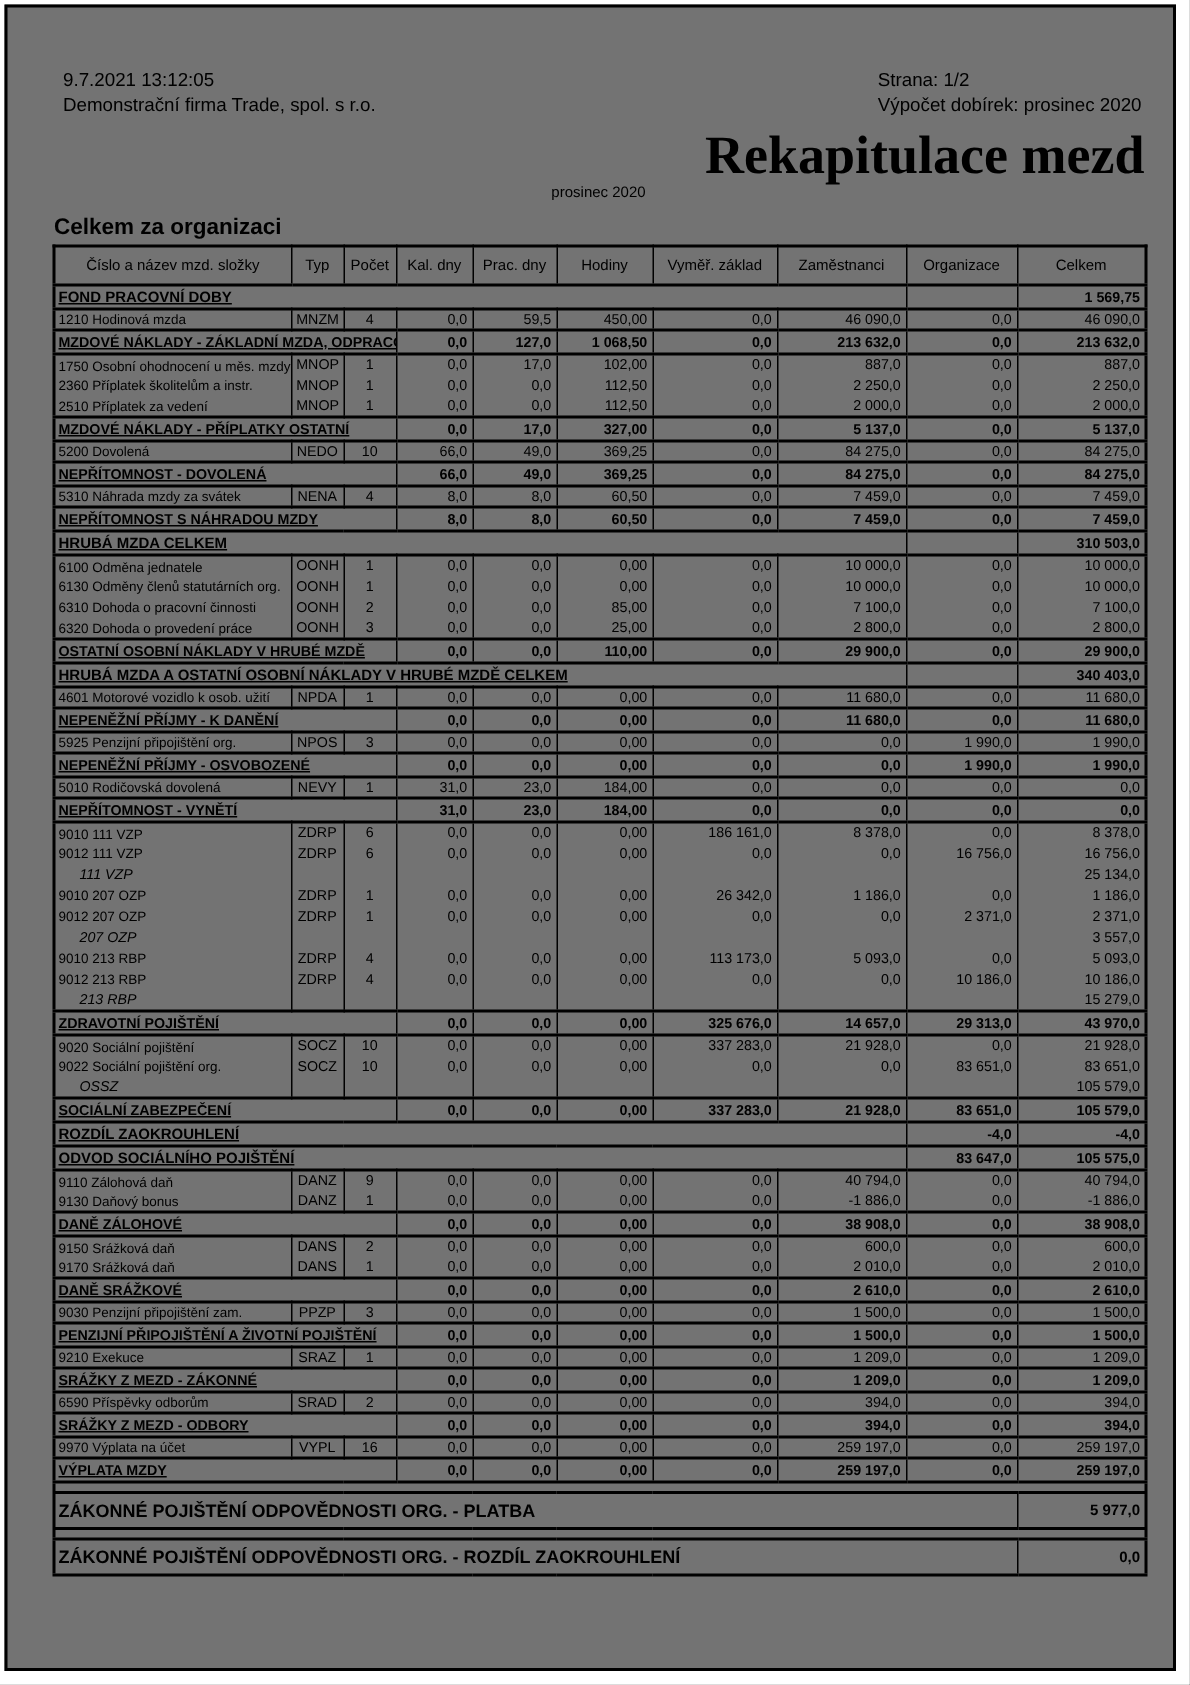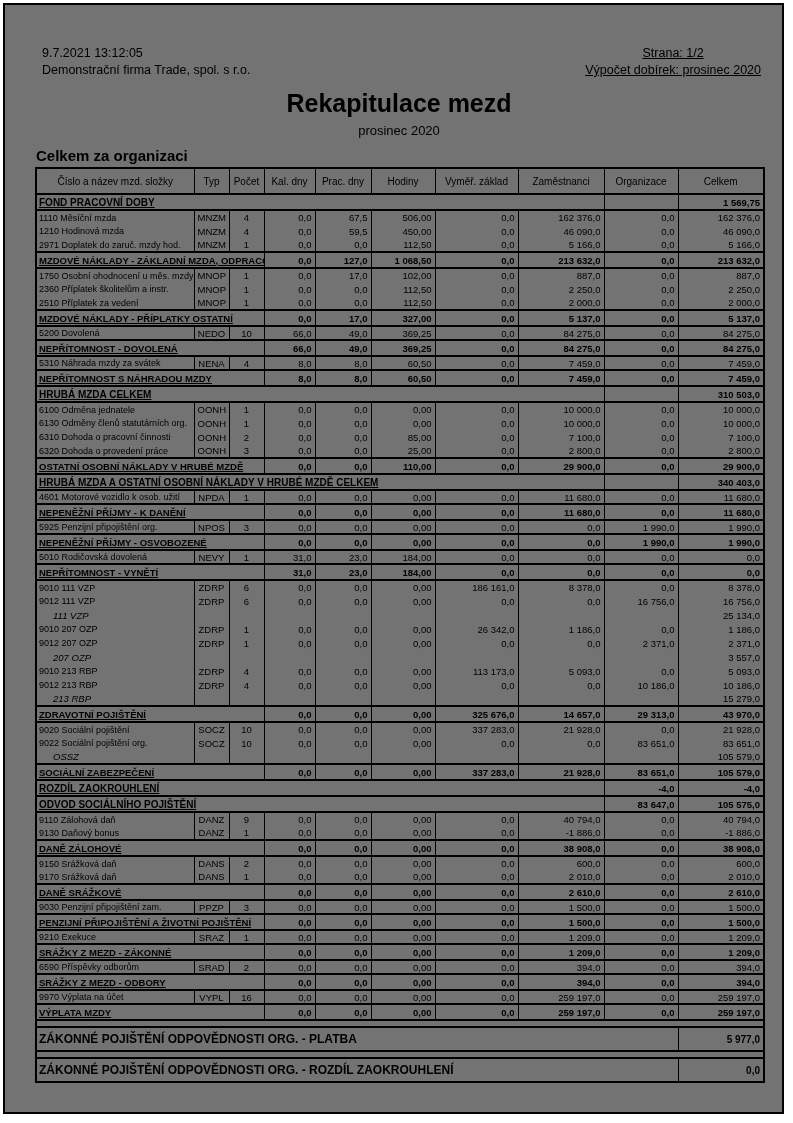--- a/index.html
+++ b/index.html
@@ -1,23 +1,23 @@
 <!DOCTYPE html>
 <html><head>
 <meta charset="utf-8">
 <style>
   html,body{margin:0;padding:0;background:#fff;}
   body{width:793px;height:1123px;position:relative;font-family:"Liberation Sans","DejaVu Sans",sans-serif;color:#000;}
   .page{position:absolute;left:3px;top:3px;width:781px;height:1111px;border:2px solid #000;background:#737373;box-sizing:border-box;}
   .content{position:absolute;left:30px;top:0;width:728px;}
   .meta-row{margin-top:40px;display:flex;justify-content:space-between;font-size:12.5px;line-height:17px;}
   .meta-left{padding-left:7px;}
-  .meta-right{text-align:center;padding-right:2px;text-decoration:underline;}
-  .title{text-align:center;font-size:25px;font-weight:bold;margin-top:9px;line-height:30px;}
-  .subtitle{text-align:center;font-size:13px;margin-top:5px;}
+  .meta-right{text-align:left;padding-right:2px;}
+  .title{text-align:right;font-size:36px;font-weight:bold;margin-top:9px;line-height:30px;font-family:Liberation Serif, serif;}
+  .subtitle{text-align:center;font-size:10px;margin-top:5px;}
   .section-heading{font-weight:bold;font-size:15px;margin-top:9px;margin-bottom:3px;padding-left:1px;}
   table.rekap{border-collapse:collapse;table-layout:fixed;width:728px;border:2px solid #000;}
   table.rekap td, table.rekap th{box-sizing:border-box;overflow:hidden;white-space:nowrap;padding:0 3px;vertical-align:middle;}
   
   col.c-name{width:158px;} col.c-typ{width:35px;} col.c-pocet{width:35px;}
   col.c-kal{width:51px;} col.c-prac{width:56px;} col.c-hod{width:64px;}
   col.c-vym{width:83px;} col.c-zam{width:86px;} col.c-org{width:74px;} col.c-cel{width:86px;}
   
   tr.hdr th{font-size:10px;font-weight:normal;text-align:center;height:26px;border-bottom:2px solid #000;border-left:1px solid #000;}
   tr.hdr th:first-child{border-left:none;}
@@ -86,54 +86,30 @@
             <th>Celkem</th>
           </tr>
       </thead>
       <tbody id="table-body">
           <tr class="section">
             <td class="label" colspan="8">FOND PRACOVNÍ DOBY</td>
             <td class="num"></td>
             <td class="num">1 569,75</td>
           </tr>
           <tr class="data">
-            <td class="name">1110 Měsíční mzda</td>
-            <td class="ctr">MNZM</td>
-            <td class="ctr">4</td>
-            <td class="num">0,0</td>
-            <td class="num">67,5</td>
-            <td class="num">506,00</td>
-            <td class="num">0,0</td>
-            <td class="num">162 376,0</td>
-            <td class="num">0,0</td>
-            <td class="num">162 376,0</td>
-          </tr>
-          <tr class="data">
             <td class="name">1210 Hodinová mzda</td>
             <td class="ctr">MNZM</td>
             <td class="ctr">4</td>
             <td class="num">0,0</td>
             <td class="num">59,5</td>
             <td class="num">450,00</td>
             <td class="num">0,0</td>
             <td class="num">46 090,0</td>
             <td class="num">0,0</td>
             <td class="num">46 090,0</td>
-          </tr>
-          <tr class="data">
-            <td class="name">2971 Doplatek do zaruč. mzdy hod.</td>
-            <td class="ctr">MNZM</td>
-            <td class="ctr">1</td>
-            <td class="num">0,0</td>
-            <td class="num">0,0</td>
-            <td class="num">112,50</td>
-            <td class="num">0,0</td>
-            <td class="num">5 166,0</td>
-            <td class="num">0,0</td>
-            <td class="num">5 166,0</td>
           </tr>
           <tr class="subtotal">
             <td class="label" colspan="3">MZDOVÉ NÁKLADY - ZÁKLADNÍ MZDA, ODPRACO</td>
             <td class="num">0,0</td>
             <td class="num">127,0</td>
             <td class="num">1 068,50</td>
             <td class="num">0,0</td>
             <td class="num">213 632,0</td>
             <td class="num">0,0</td>
             <td class="num">213 632,0</td>

